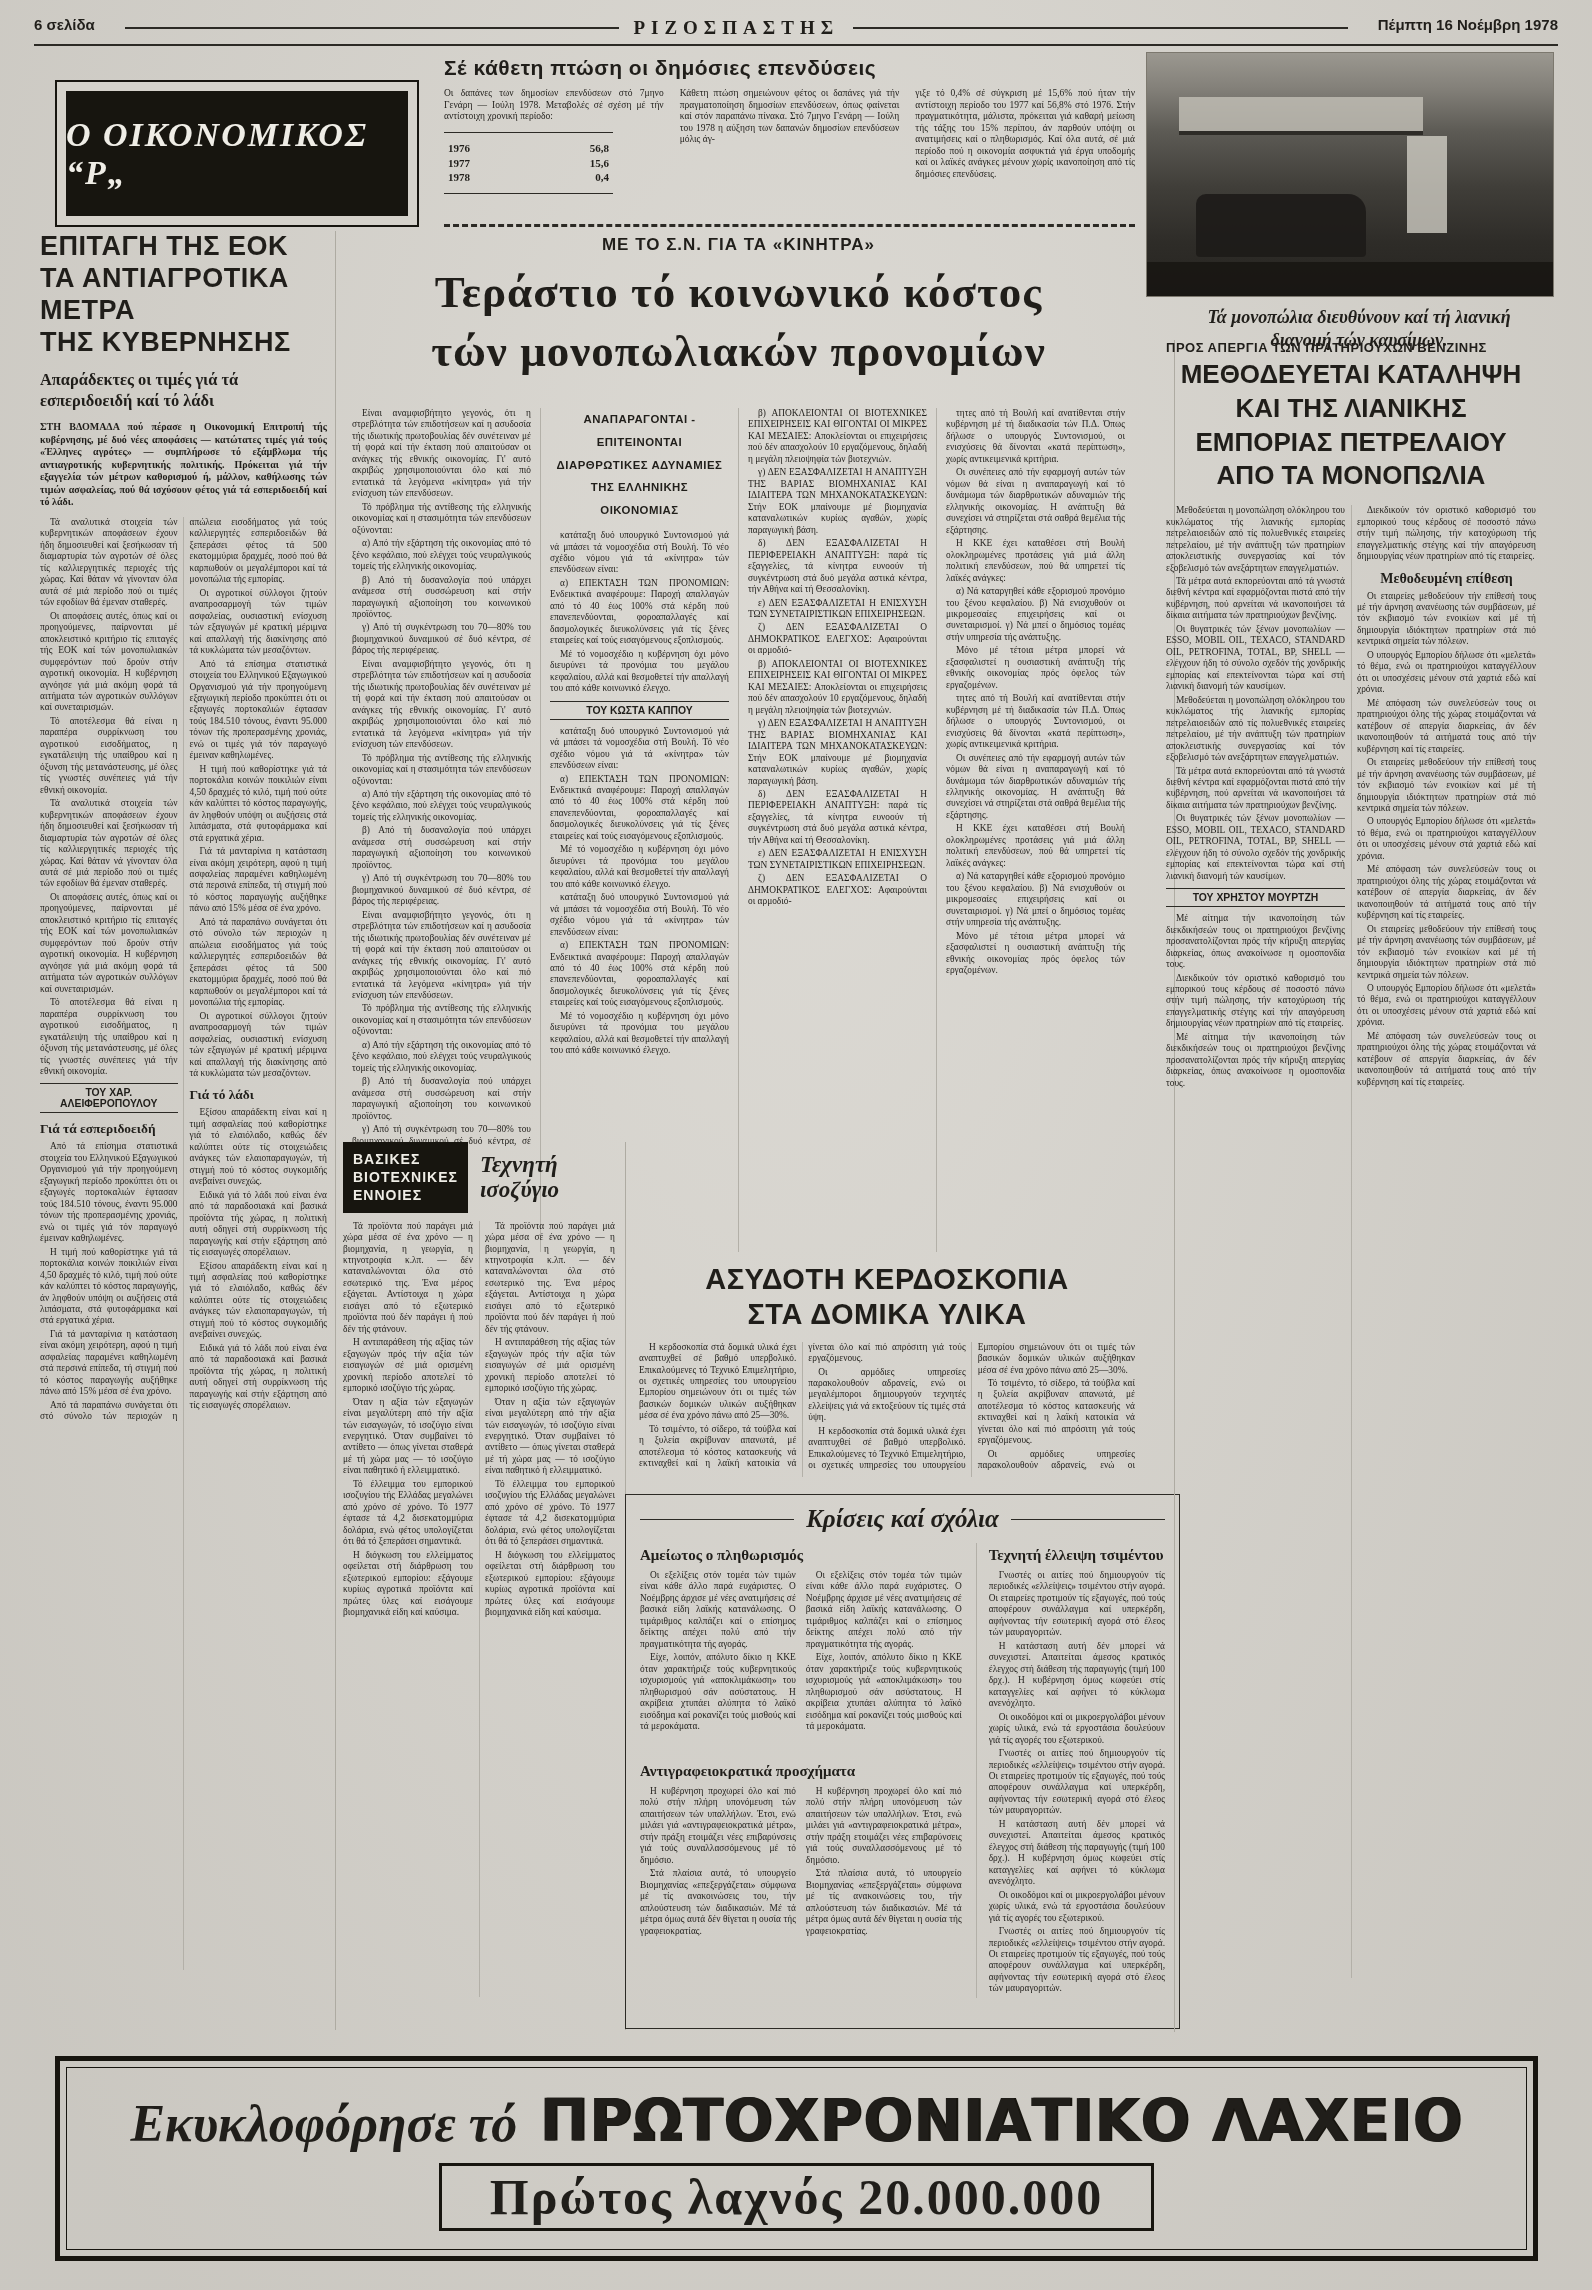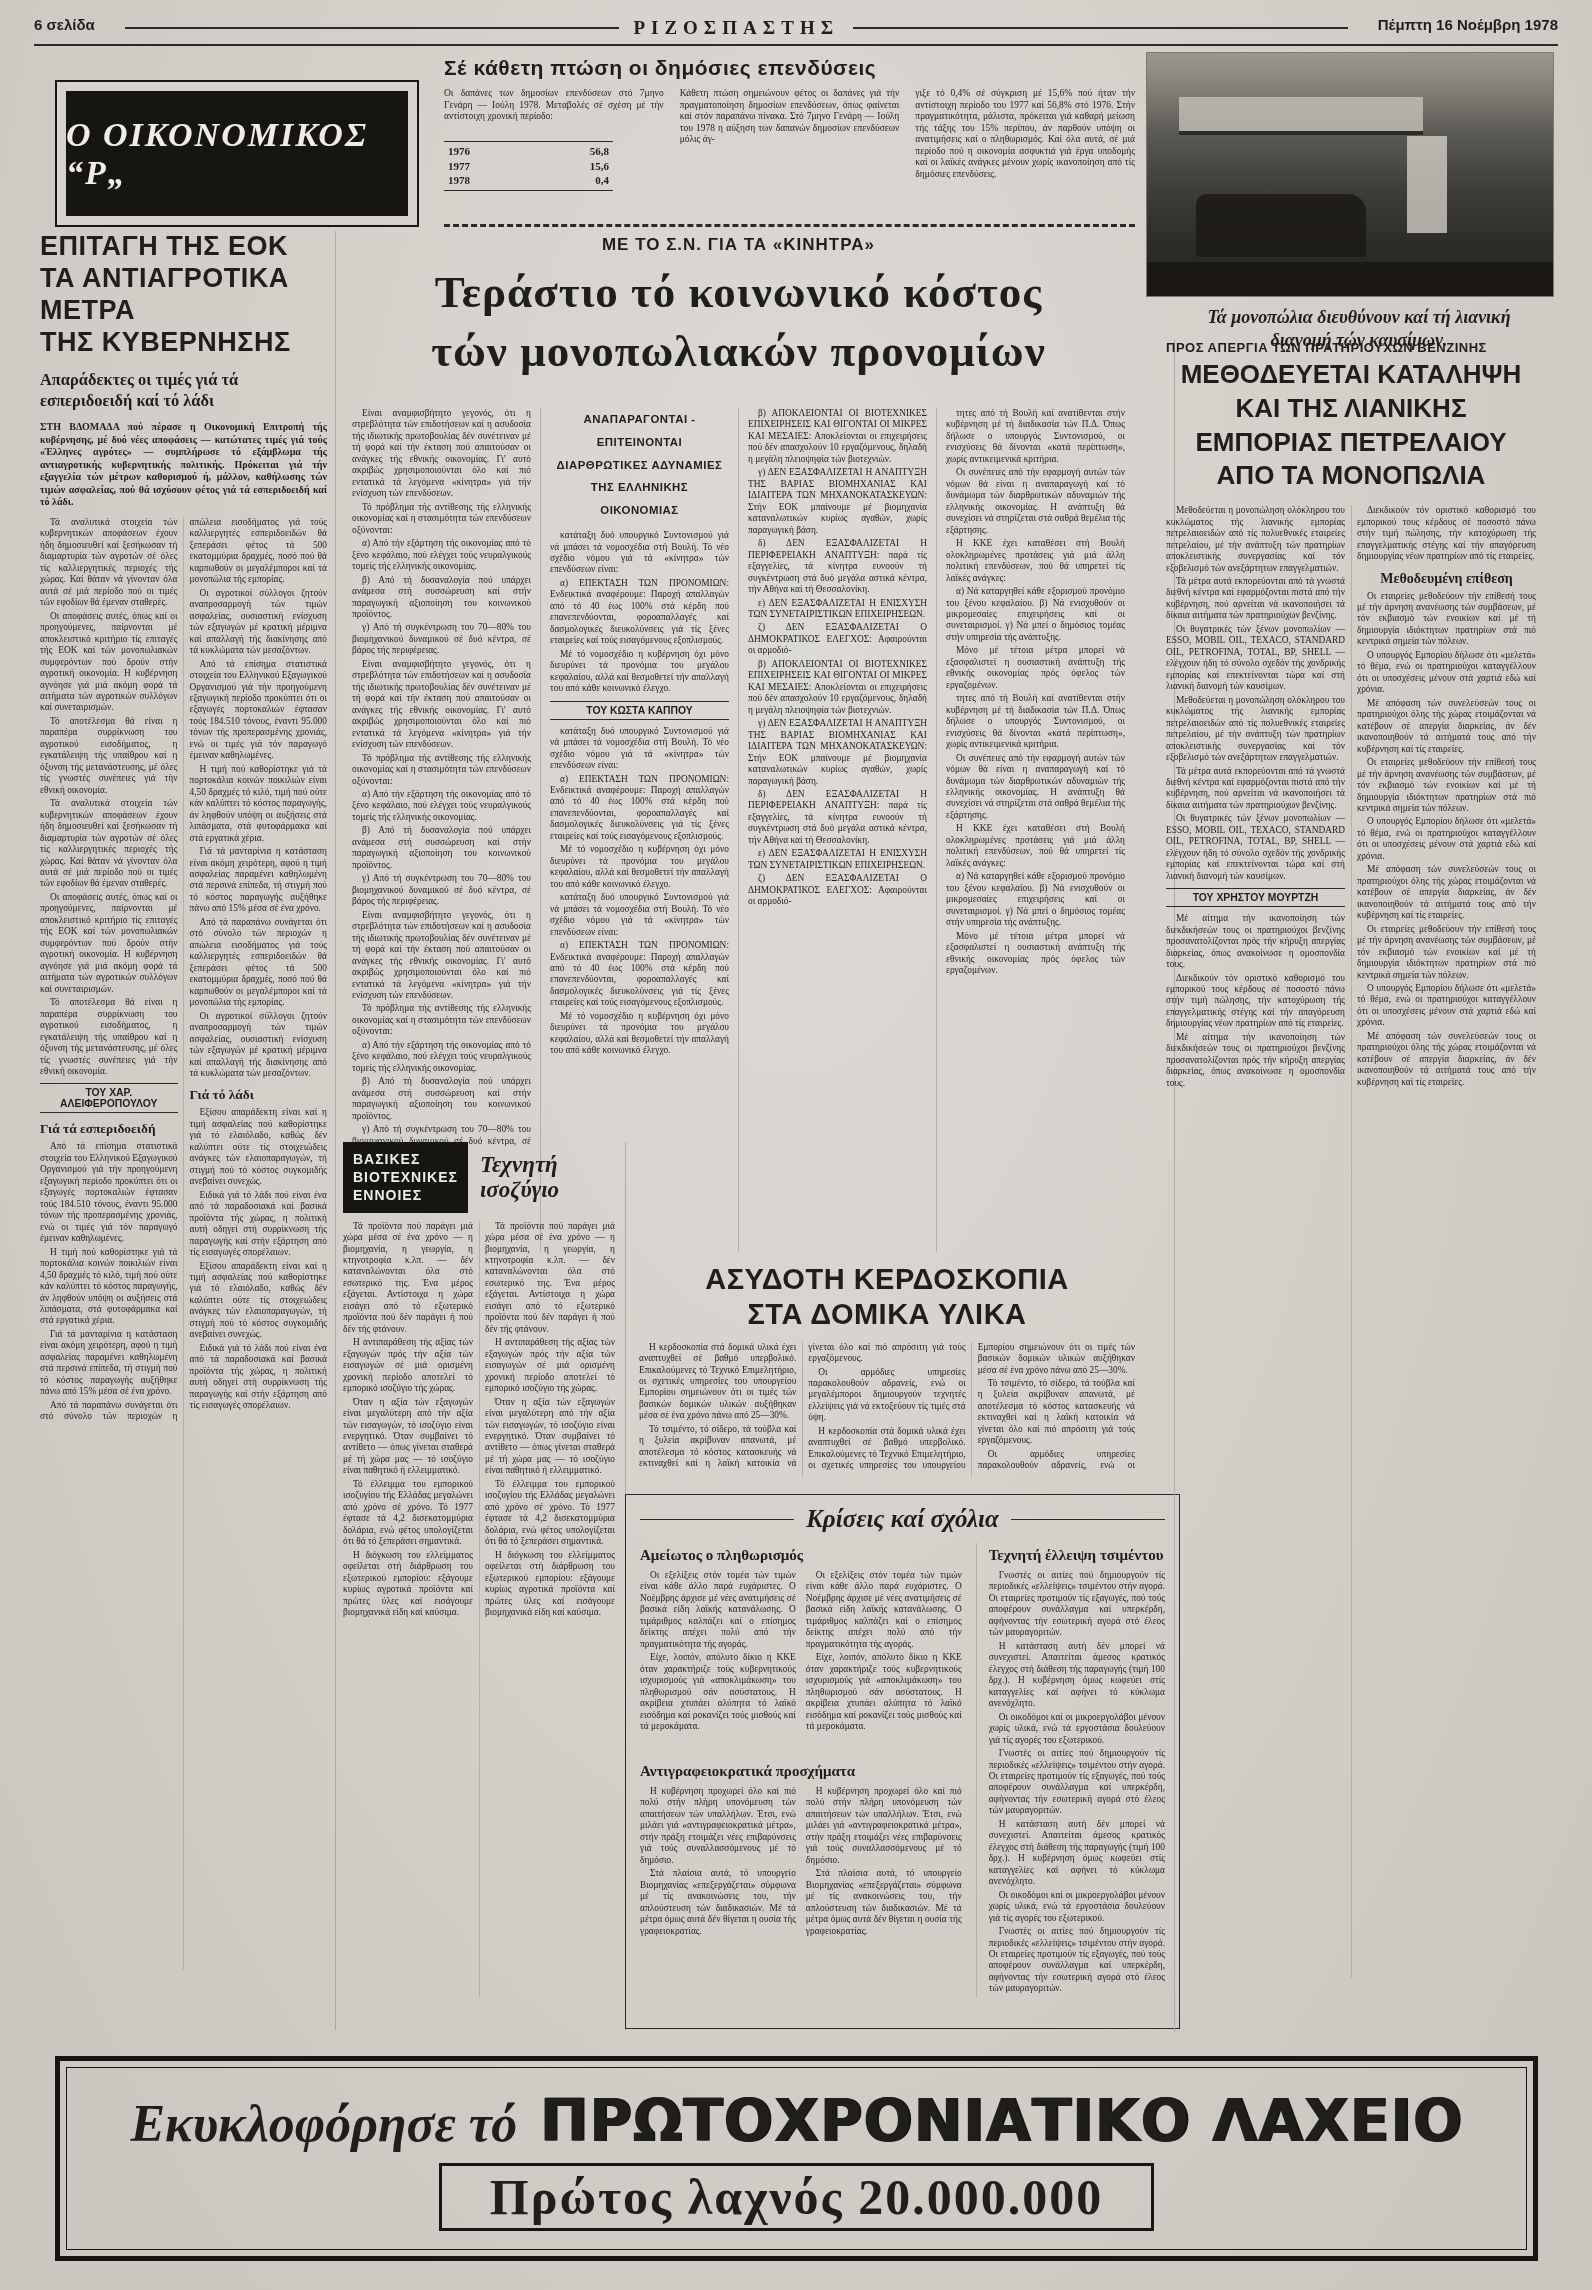--- a/index.html
+++ b/index.html
@@ -28,21 +28,21 @@
   
   #promo { left:55px; top:80px; width:364px; height:147px; border:2px solid #17150f; padding:9px; background:#d5d2cb; }
   #promo .inner { width:100%; height:100%; background:#17150f; color:#efede6; display:flex; align-items:center; justify-content:center;
                   font-weight:bold; font-size:34px; letter-spacing:2px; font-style:italic; }
 
   
   #inv { left:444px; top:56px; width:691px; height:171px; border-bottom:3px dashed #2c2a25; padding-bottom:8px; }
   #inv h2 { font-family:"Liberation Sans","DejaVu Sans",sans-serif; font-size:21px; margin-bottom:8px; letter-spacing:0.5px; }
   #inv .cols { display:flex; gap:16px; }
   #inv .c { flex:1; font-size:9.5px; line-height:1.22; text-align:justify; }
-  .inv-table { margin-top:18px; border-top:1px solid #2c2a25; border-bottom:1px solid #2c2a25; padding:2px 4px; width:169px; }
+  .inv-table { margin-top:9px; border-top:1px solid #2c2a25; border-bottom:1px solid #2c2a25; padding:8px 4px; width:169px; }
   .inv-table .trow { display:flex; justify-content:space-between; font-weight:bold; font-size:11px; line-height:1.35; }
 
   
   #photo { left:1146px; top:52px; width:408px; height:245px; border:1px solid #7c786e;
     background:
       linear-gradient(180deg,#9b9890 0%,#84817a 14%,#5d5b55 32%,#403e39 55%,#2e2c28 78%,#262420 100%);
     overflow:hidden; }
   #photo .canopy { position:absolute; left:8%; top:18%; width:60%; height:14%; background:#c4c1b8; box-shadow:0 4px 0 #23211d; opacity:.8; }
   #photo .pump { position:absolute; left:64%; top:34%; width:10%; height:40%; background:#d8d5cc; opacity:.75; }
   #photo .car { position:absolute; left:12%; top:58%; width:42%; height:26%; background:#1d1b18; border-radius:10px 18px 4px 4px; opacity:.9; }

